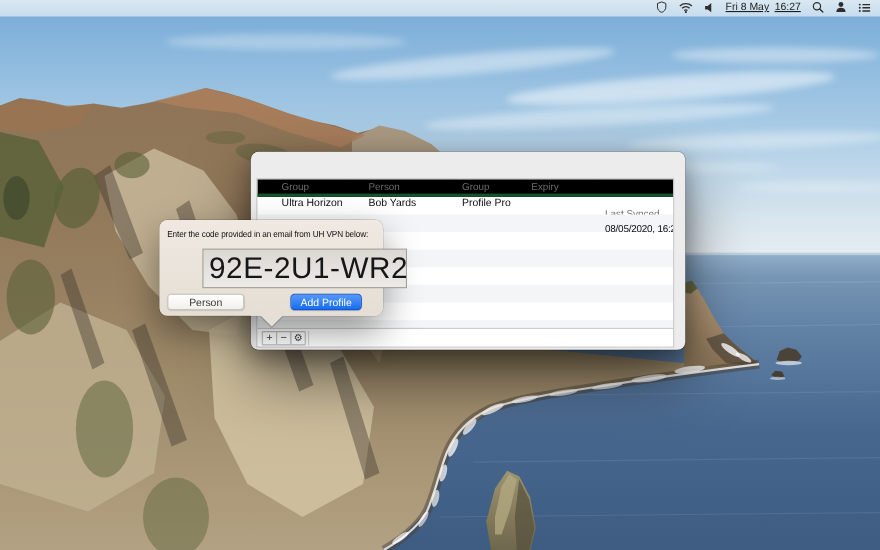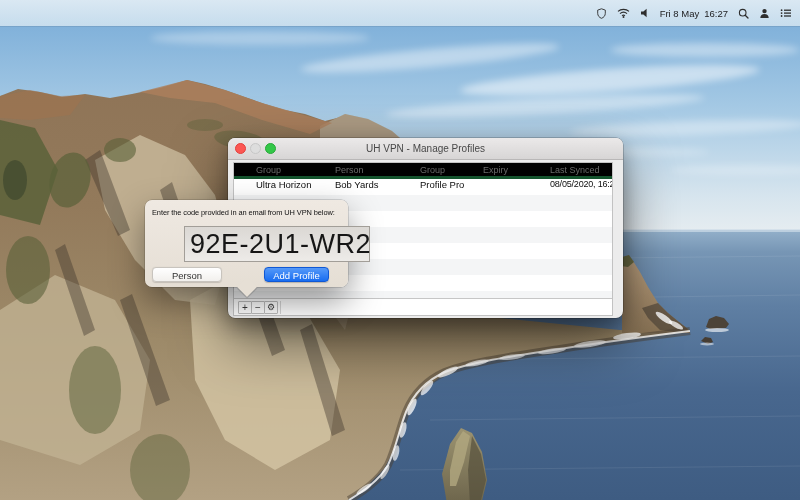--- a/index.html
+++ b/index.html
@@ -7,25 +7,26 @@
     width:800px;height:500px;overflow:hidden;position:relative;
     font-family:"Liberation Sans", sans-serif;
     background:#7fb2dc;
   }
   
   .wallpaper{position:absolute;inset:0;z-index:0;}
   .wallpaper svg{display:block;}
 
   
   .menubar{
-    position:absolute;top:0;left:0;right:0;height:26px;z-index:3;
+    position:absolute;top:0;left:0;right:0;height:15px;z-index:3;
     background:linear-gradient(rgba(224,236,244,.94),rgba(203,223,238,.94));
-    display:flex;justify-content:flex-end;align-items:center;
+    display:flex;justify-content:flex-end;align-items:flex-start;
     font-size:9.5px;color:#1d1d1f;padding-right:3px;
     box-shadow:0 0.5px 0 rgba(0,0,0,.15);
+    text-decoration:underline;
   }
   .mb-item{display:flex;align-items:center;height:13px;padding:0 5px;}
   .mb-item svg{display:block;}
   .mb-clock{gap:5px;font-weight:400;}
 
   
   .window{
     position:absolute;left:228px;top:138px;width:395px;height:180px;z-index:4;
     border-radius:7px;background:#ececec;
     box-shadow:0 0 0 0.5px rgba(0,0,0,.35), 0 24px 55px rgba(0,0,0,.5), 0 8px 20px rgba(0,0,0,.3);
@@ -48,21 +49,21 @@
   }
   .thead{display:flex;height:16px;background:#000000;border-bottom:3px solid #14532d;
     font-size:9px;color:#6a6a6a;box-sizing:border-box;}
   .th{display:flex;align-items:center;padding-left:6px;box-sizing:border-box;
     border-right:1px solid rgba(0,0,0,.08);height:100%;white-space:nowrap;overflow:hidden;}
   .c-status{width:16px;padding-left:0;}
   .c-group{width:67px;}
   .c-person{width:85px;margin-left:12px;}
   .c-device{width:63px;}
   .c-expiry{width:67px;}
-  .c-last{flex:1;border-right:none;}
+  .c-last{flex:1;border-right:none;margin-top:24px;}
   .rows{position:absolute;top:16px;left:0;right:0;bottom:17px;overflow:hidden;
     font-size:9.5px;color:#0d0d0d;}
   .trow{display:flex;height:16px;align-items:flex-start;}
   .trow:nth-child(even){background:#f4f5f6;}
   .cell{padding-left:6px;box-sizing:border-box;white-space:nowrap;overflow:hidden;}
   .cell.c-last{font-size:9px;letter-spacing:-0.2px;}
   .statusdot{width:7px;height:7px;border-radius:50%;margin-left:5px;}
   .tfoot{
     position:absolute;left:0;right:0;bottom:0;height:17px;background:#fff;
     border-top:1px solid #c6c6c6;display:flex;align-items:center;box-sizing:border-box;
@@ -290,26 +291,20 @@
       <line x1="4" y1="2.2" x2="11" y2="2.2" stroke="#2e2e2e" stroke-width="1.3"></line>
       <circle cx="1.6" cy="5.1" r="0.9" fill="#2e2e2e"></circle>
       <line x1="4" y1="5.1" x2="11" y2="5.1" stroke="#2e2e2e" stroke-width="1.3"></line>
       <circle cx="1.6" cy="8" r="0.9" fill="#2e2e2e"></circle>
       <line x1="4" y1="8" x2="11" y2="8" stroke="#2e2e2e" stroke-width="1.3"></line>
     </svg>
   </div>
 </div>
 
 <div class="window">
-  <div class="titlebar">
-    <span class="tl tl-close"></span>
-    <span class="tl tl-min"></span>
-    <span class="tl tl-zoom"></span>
-    <div class="title">UH VPN - Manage Profiles</div>
-  </div>
   <div class="win-content">
     <div class="tablewrap">
       <div class="thead">
         <div class="th c-status"></div>
         <div class="th c-group">Group</div>
         <div class="th c-person">Person</div>
         <div class="th c-device">Group</div>
         <div class="th c-expiry">Expiry</div>
         <div class="th c-last">Last Synced</div>
       </div>

